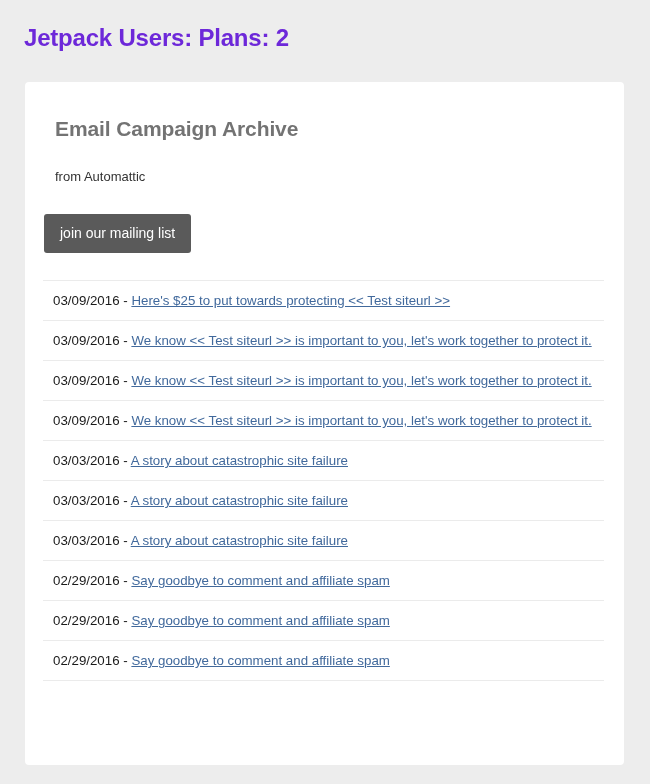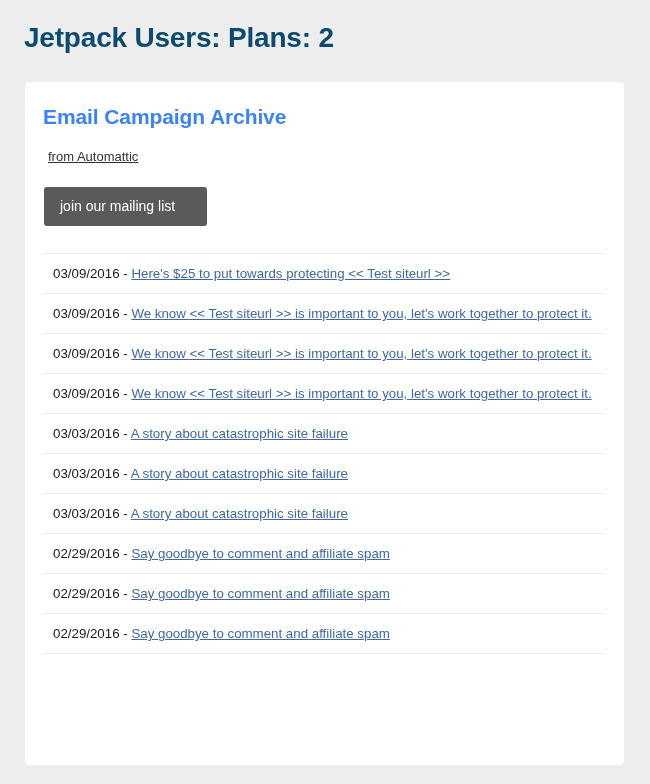--- a/index.html
+++ b/index.html
@@ -12,65 +12,64 @@
     height: 784px;
     background: #ededed;
     font-family: "Liberation Sans", sans-serif;
     -webkit-font-smoothing: antialiased;
     overflow: hidden;
   }
 
   .page-title {
     margin: 0;
     padding: 22px 8px 0 24px;
-    font-size: 28px;
+    font-size: 24px;
     line-height: 32px;
     font-weight: bold;
-    color: #0c4a6e;
+    color: #6d28d9;
     letter-spacing: -0.2px;
   }
 
   .card {
     position: absolute;
     left: 25px;
     top: 82px;
     width: 599px;
     min-height: 683px;
     background: #ffffff;
     border-radius: 4px;
     box-sizing: border-box;
   }
 
   .card-inner {
     padding: 22px 20px 0 18px;
   }
 
   .archive-title {
-    margin: 0;
+    margin: 12px;
     padding: 0 0 0 0;
     font-size: 21px;
     line-height: 26px;
     font-weight: bold;
-    color: #3b82f6;
+    color: #737373;
     letter-spacing: -0.1px;
   }
 
   .archive-subtitle {
-    margin: 4px;
+    margin: 11px;
     padding: 15px 0 0 1px;
     font-size: 13px;
     line-height: 16px;
     color: #333333;
-    text-decoration: underline;
   }
 
   .join-button {
     display: inline-block;
     margin: 18px 0 0 1px;
-    padding: 10px 32px 11px 16px;
+    padding: 10px 16px 11px 16px;
     background: #5a5a5a;
     color: #ffffff;
     font-size: 14px;
     line-height: 18px;
     font-weight: normal;
     border: none;
     border-radius: 3px;
     cursor: pointer;
     font-family: "Liberation Sans", sans-serif;
     text-align: center;

